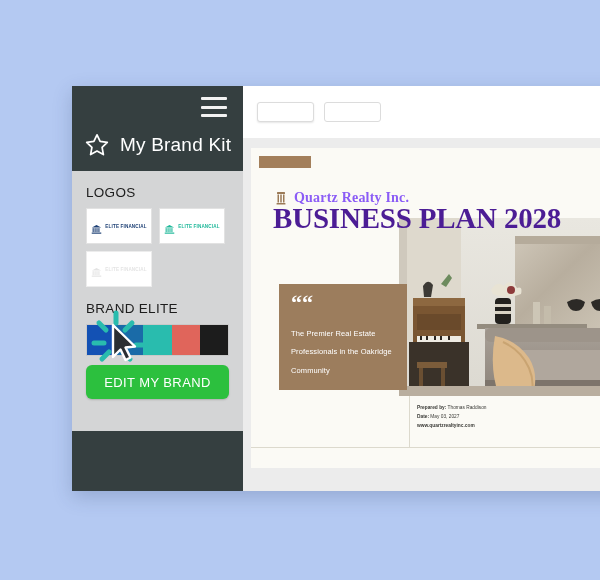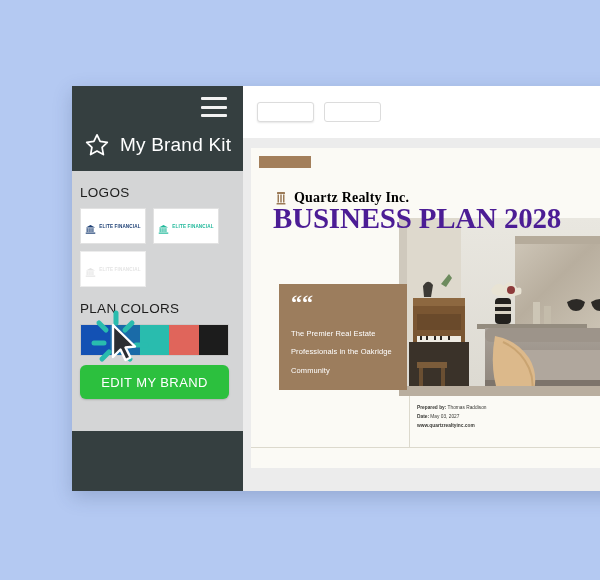--- a/index.html
+++ b/index.html
@@ -47,21 +47,21 @@
   .brand-title-row {
     position: absolute; left: 12px; bottom: 13px;
     display: flex; align-items: center; gap: 10px;
   }
   .star-icon { width: 26px; height: 26px; }
   .brand-title {
     color: #ffffff; font-size: 19px; letter-spacing: 0.2px;
     font-family: "Liberation Sans", sans-serif;
   }
 
-  .sidebar-body { padding: 14px 14px 0 8px; flex: 1 1 auto; }
+  .sidebar-body { padding: 14px 14px 0 14px; flex: 1 1 auto; }
 
   .section-label {
     font-size: 13.5px; color: #1d1d1d; letter-spacing: 0.3px;
     margin-bottom: 8px;
   }
 
   .logo-grid { display: flex; flex-wrap: wrap; gap: 7px; margin-bottom: 14px; }
   .logo-card {
     width: 66px; height: 36px;
     background: #ffffff;
@@ -138,21 +138,21 @@
     position: absolute; left: 8px; top: 8px;
     width: 52px; height: 12px; background: #a37f5b;
   }
   .doc-company {
     position: absolute; left: 24px; top: 42px;
     display: flex; align-items: center; gap: 7px;
   }
   .company-icon { width: 12px; height: 14px; }
   .company-name {
     font-family: "Liberation Serif", serif;
-    font-size: 14px; color: #000000; font-weight: bold;
+    font-size: 14px; color: #8b5cf6; font-weight: bold;
     letter-spacing: 0.2px;
   }
   .doc-heading {
     position: absolute; left: 22px; top: 54px;
     font-family: "Liberation Serif", serif;
     font-weight: bold; font-size: 29px; color: #4c1d95;
     letter-spacing: -0.2px; white-space: nowrap;
     z-index: 3;
   }
 
@@ -263,21 +263,21 @@
                 <rect x="11.9" y="9" width="2.4" height="8.5" fill="#e4e4e4"></rect>
                 <rect x="16.1" y="9" width="2.4" height="8.5" fill="#e4e4e4"></rect>
                 <rect x="1.6" y="18.6" width="20.8" height="2.6" fill="#e4e4e4"></rect>
               </svg>
             </span>
             <span class="logo-text" style="color:#e4e4e4">ELITE FINANCIAL</span>
           </div>
 
         </div>
 
-        <div class="section-label">PLAN COLORS</div>
+        <div class="section-label">BRAND ELITE</div>
 
         <div class="swatches">
           <div class="swatch" id="sw0" style="background: rgb(19, 81, 180);"></div>
           <div class="swatch" id="sw1" style="background: rgb(26, 107, 168);"></div>
           <div class="swatch" id="sw2" style="background: rgb(41, 188, 174);"></div>
           <div class="swatch" id="sw3" style="background: rgb(224, 101, 91);"></div>
           <div class="swatch" id="sw4" style="background: rgb(28, 28, 28);"></div>
         </div>
 
         <button class="edit-btn">EDIT MY BRAND</button>

